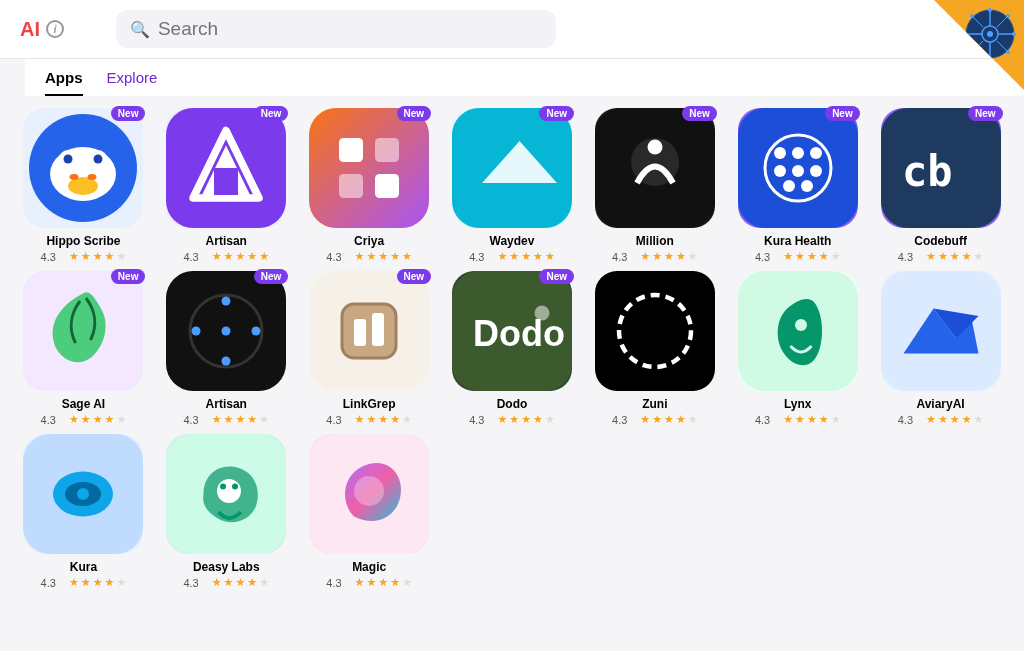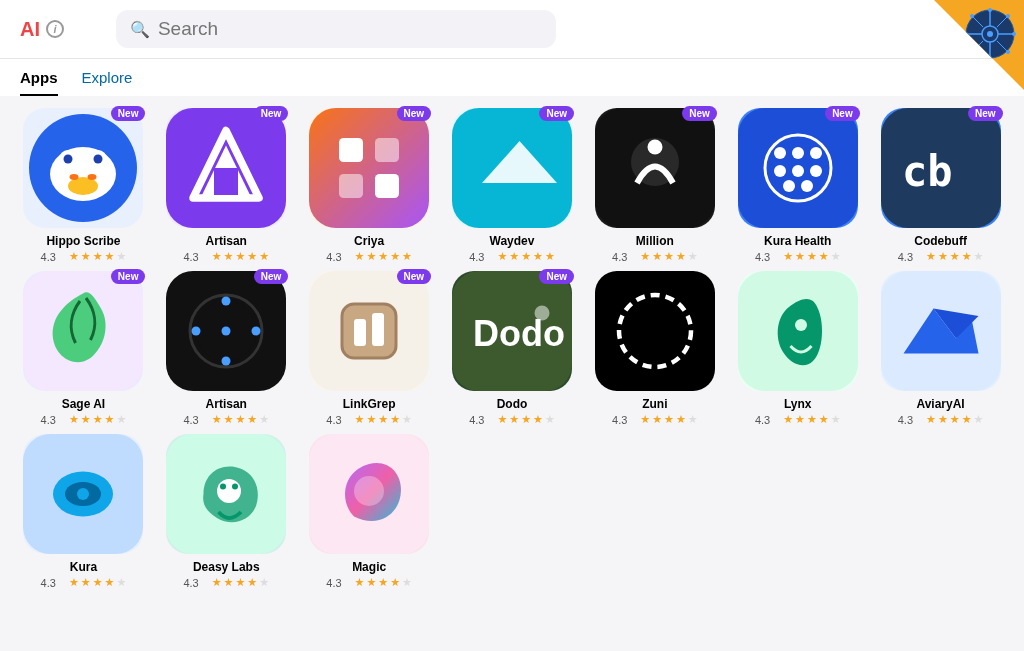--- a/index.html
+++ b/index.html
@@ -86,24 +86,25 @@
       top: 8px;
       right: 8px;
       width: 52px;
       height: 52px;
     }
     .tabs {
       display: flex;
       gap: 24px;
       padding: 10px 20px 0;
       background: #fff;
+      margin-left: 25px;
     }
     .tab {
       font-size: 15px;
-      color: #0369a1;
+      color: #6d28d9;
       padding-bottom: 8px;
       cursor: pointer;
       border-bottom: 2px solid transparent;
     }
     .tab.active {
       color: #000;
       font-weight: 600;
       border-bottom: 2px solid #000;
     }
     .apps-grid {
@@ -167,21 +168,21 @@
     }
     .star { color: #f5a623; font-size: 11px; }
     .star-empty { color: #ddd; font-size: 11px; }
 
     
     .bg-blue-light { background: #e8f0fe; }
     .bg-purple-light { background: #ede9fe; }
     .bg-orange-light { background: #fff3e0; }
     .bg-cyan-light { background: #e0f7fa; }
     .bg-dark { background: #1a1a1a; }
-    .bg-navy { background: #3b82f6; }
+    .bg-navy { background: #8b5cf6; }
     .bg-gray-light { background: #f5f5f5; }
     .bg-beige { background: #faf5eb; }
     .bg-dark-green { background: #2d4a2d; }
     .bg-black { background: #000; }
     .bg-green-mint { background: #e8fff5; }
     .bg-blue-sky { background: #e0f0ff; }
     .bg-teal-light { background: #d0f0ea; }
     .bg-pink-light { background: #fce4ec; }
   </style>
 </head>

